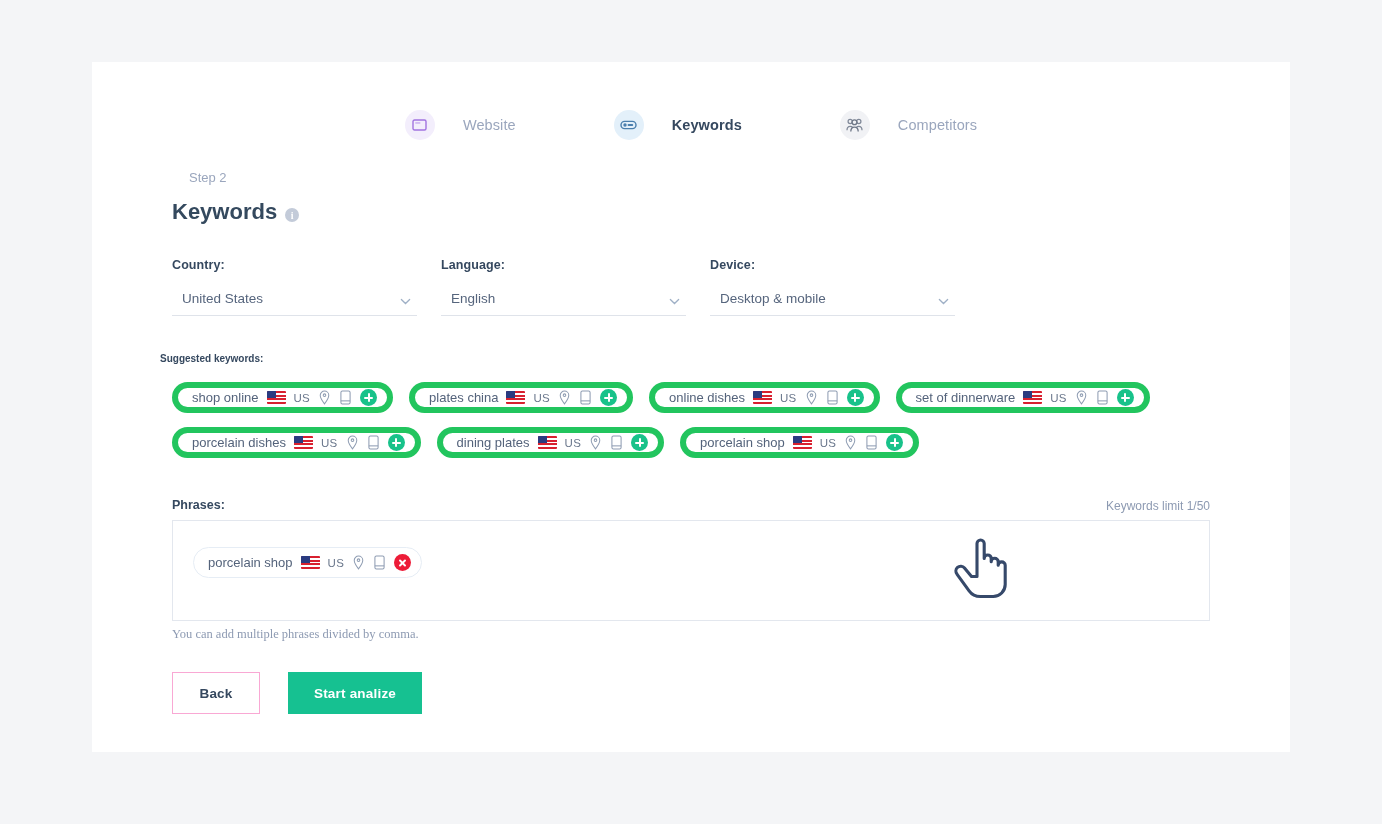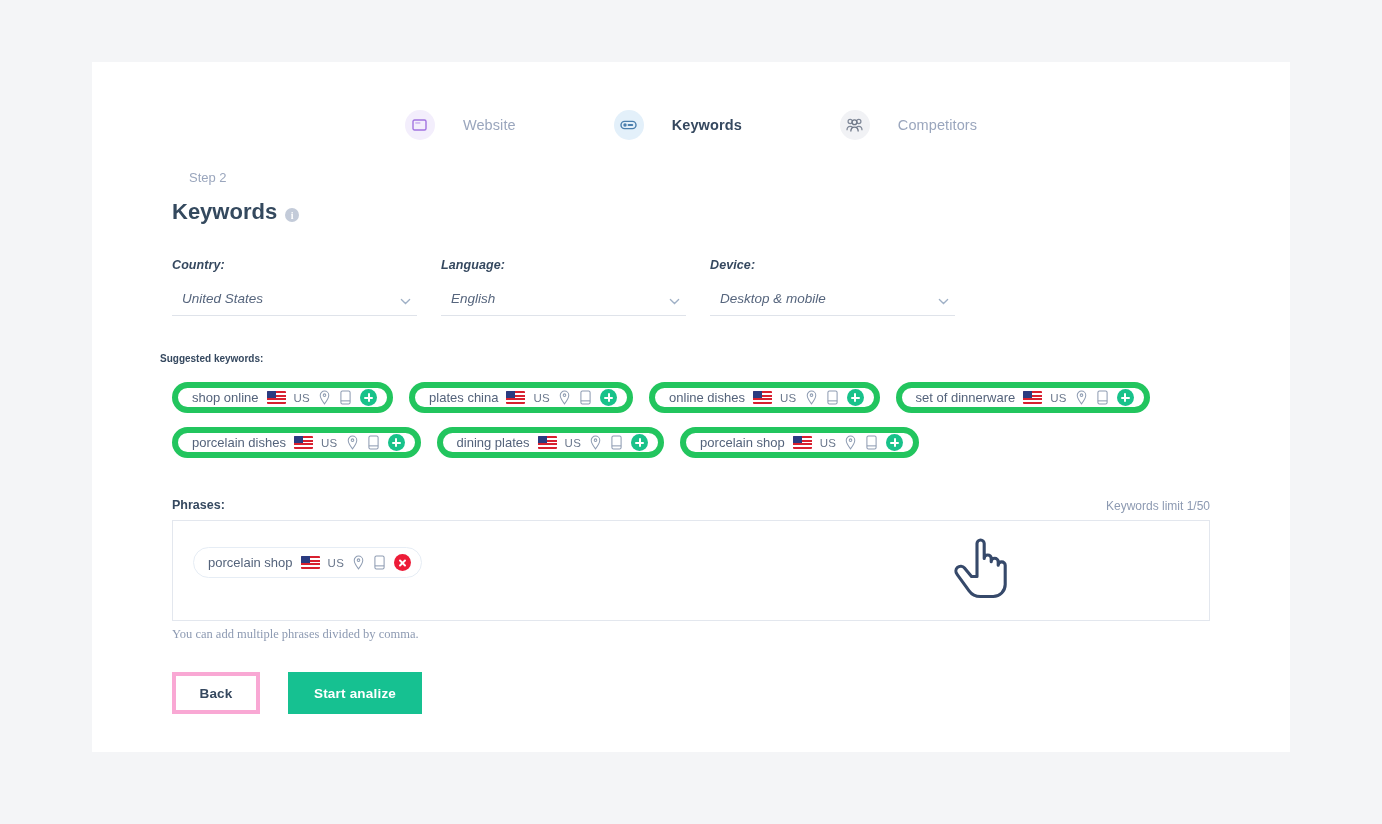--- a/index.html
+++ b/index.html
@@ -67,21 +67,21 @@
     margin-top: 6px;
   }
 
   
   .fields {
     position: absolute; left: 80px; top: 196px;
     width: 1038px;
     display: flex;
     gap: 24px;
   }
-  .field { width: 245px; font-style: italic; }
+  .field { width: 245px; }
   .field-label {
     font-size: 12.5px; font-weight: 700; color: #35485f;
     margin-bottom: 14px; letter-spacing: .1px;
   }
   .field-control {
     position: relative;
     border-bottom: 1px solid #dfe3ea;
     padding: 0 26px 10px 10px;
     display: flex; align-items: flex-end;
     height: 30px;
@@ -217,21 +217,21 @@
   }
   .btn {
     height: 42px;
     display: flex; align-items: center; justify-content: center;
     font-size: 13.5px; font-weight: 700;
     cursor: pointer;
     letter-spacing: .2px;
   }
   .btn-back {
     width: 88px;
-    border: 4px solid #f9a8d4;
+    border: 1px solid #f9a8d4;
     background: #fff;
     color: #35485f;
   }
   .btn-start {
     width: 134px;
     background: #16c191;
     color: #fff;
     border: none;
   }
 

